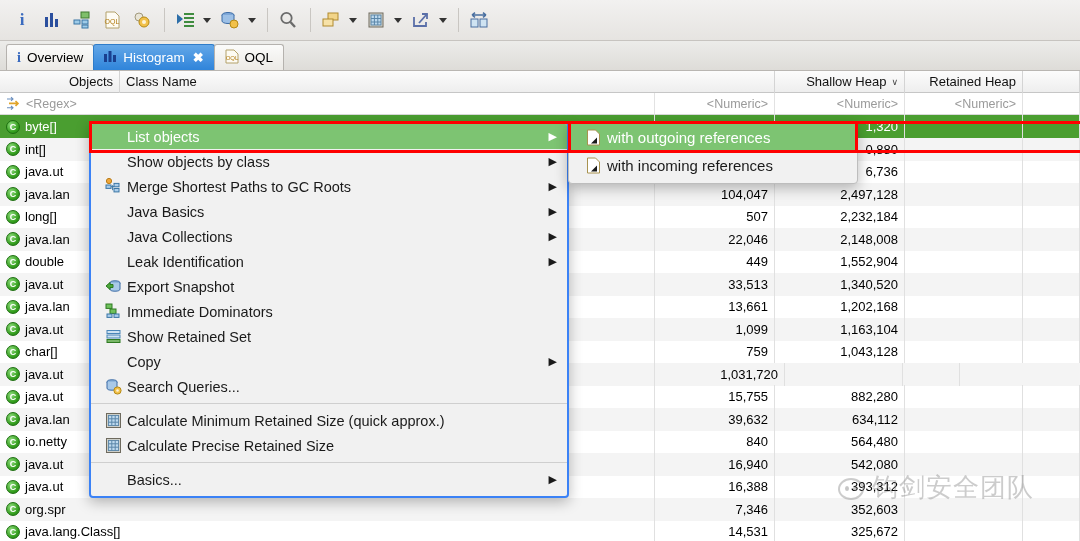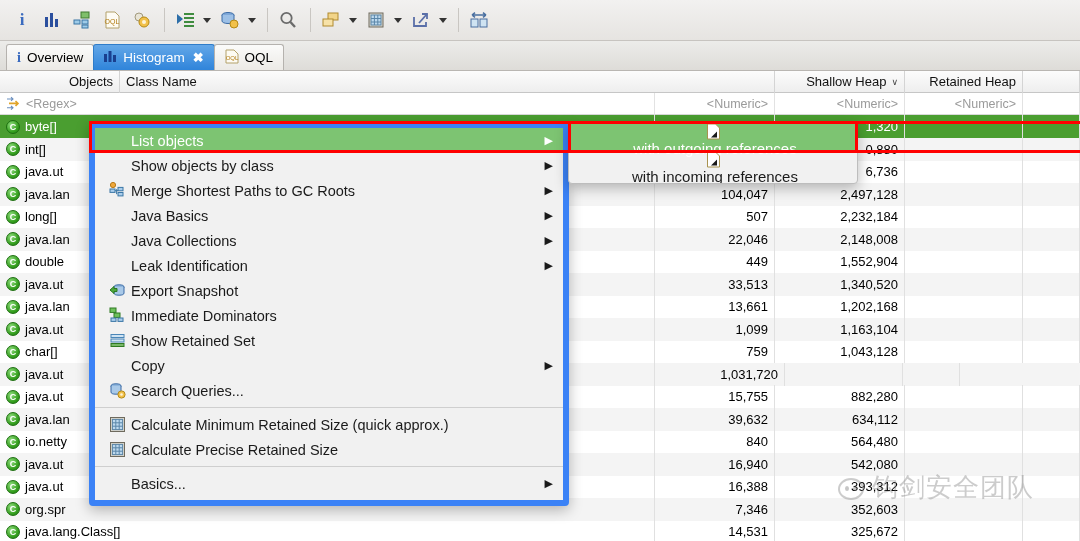--- a/index.html
+++ b/index.html
@@ -94,21 +94,21 @@
     border: 1px solid #1d6f10;
     color: #ffffff; font-size: 9px; font-weight: bold;
     display: flex; align-items: center; justify-content: center;
     flex: 0 0 auto;
   }
 
   
   .ctxmenu {
     position: absolute; left: 89px; top: 122px; width: 480px;
     background: #f1f1f1;
-    border: 6px solid #3b82f6;
+    border: 2px solid #3b82f6;
     border-radius: 4px;
     box-shadow: 0 4px 14px rgba(0,0,0,0.28);
     padding: 0 0 4px 0;
     overflow: hidden;
   }
   .mi {
     height: 25px; display: flex; align-items: center;
     padding: 0 10px 0 12px; font-size: 14.5px; color: #1a1a1a;
     position: relative;
   }
@@ -122,21 +122,21 @@
   
   .submenu {
     position: absolute; left: 568px; top: 122px; width: 290px;
     background: #f1f1f1;
     border: 1px solid #bdbdbd;
     border-radius: 4px;
     box-shadow: 0 4px 14px rgba(0,0,0,0.28);
     padding: 0 0 4px 0;
     overflow: hidden;
   }
-  .submenu .mi { font-size: 15px; padding-left: 14px; flex-direction: column; }
+  .submenu .mi { font-size: 15px; padding-left: 14px; }
 
   
   .redbox { position: absolute; border: 3px solid #ff0000; pointer-events: none; }
 
   
   .watermark {
     position: absolute; left: 872px; top: 470px;
     font-size: 26px; color: rgba(120,120,120,0.38);
     font-family: "Liberation Serif", serif;
     letter-spacing: 1px; white-space: nowrap;

